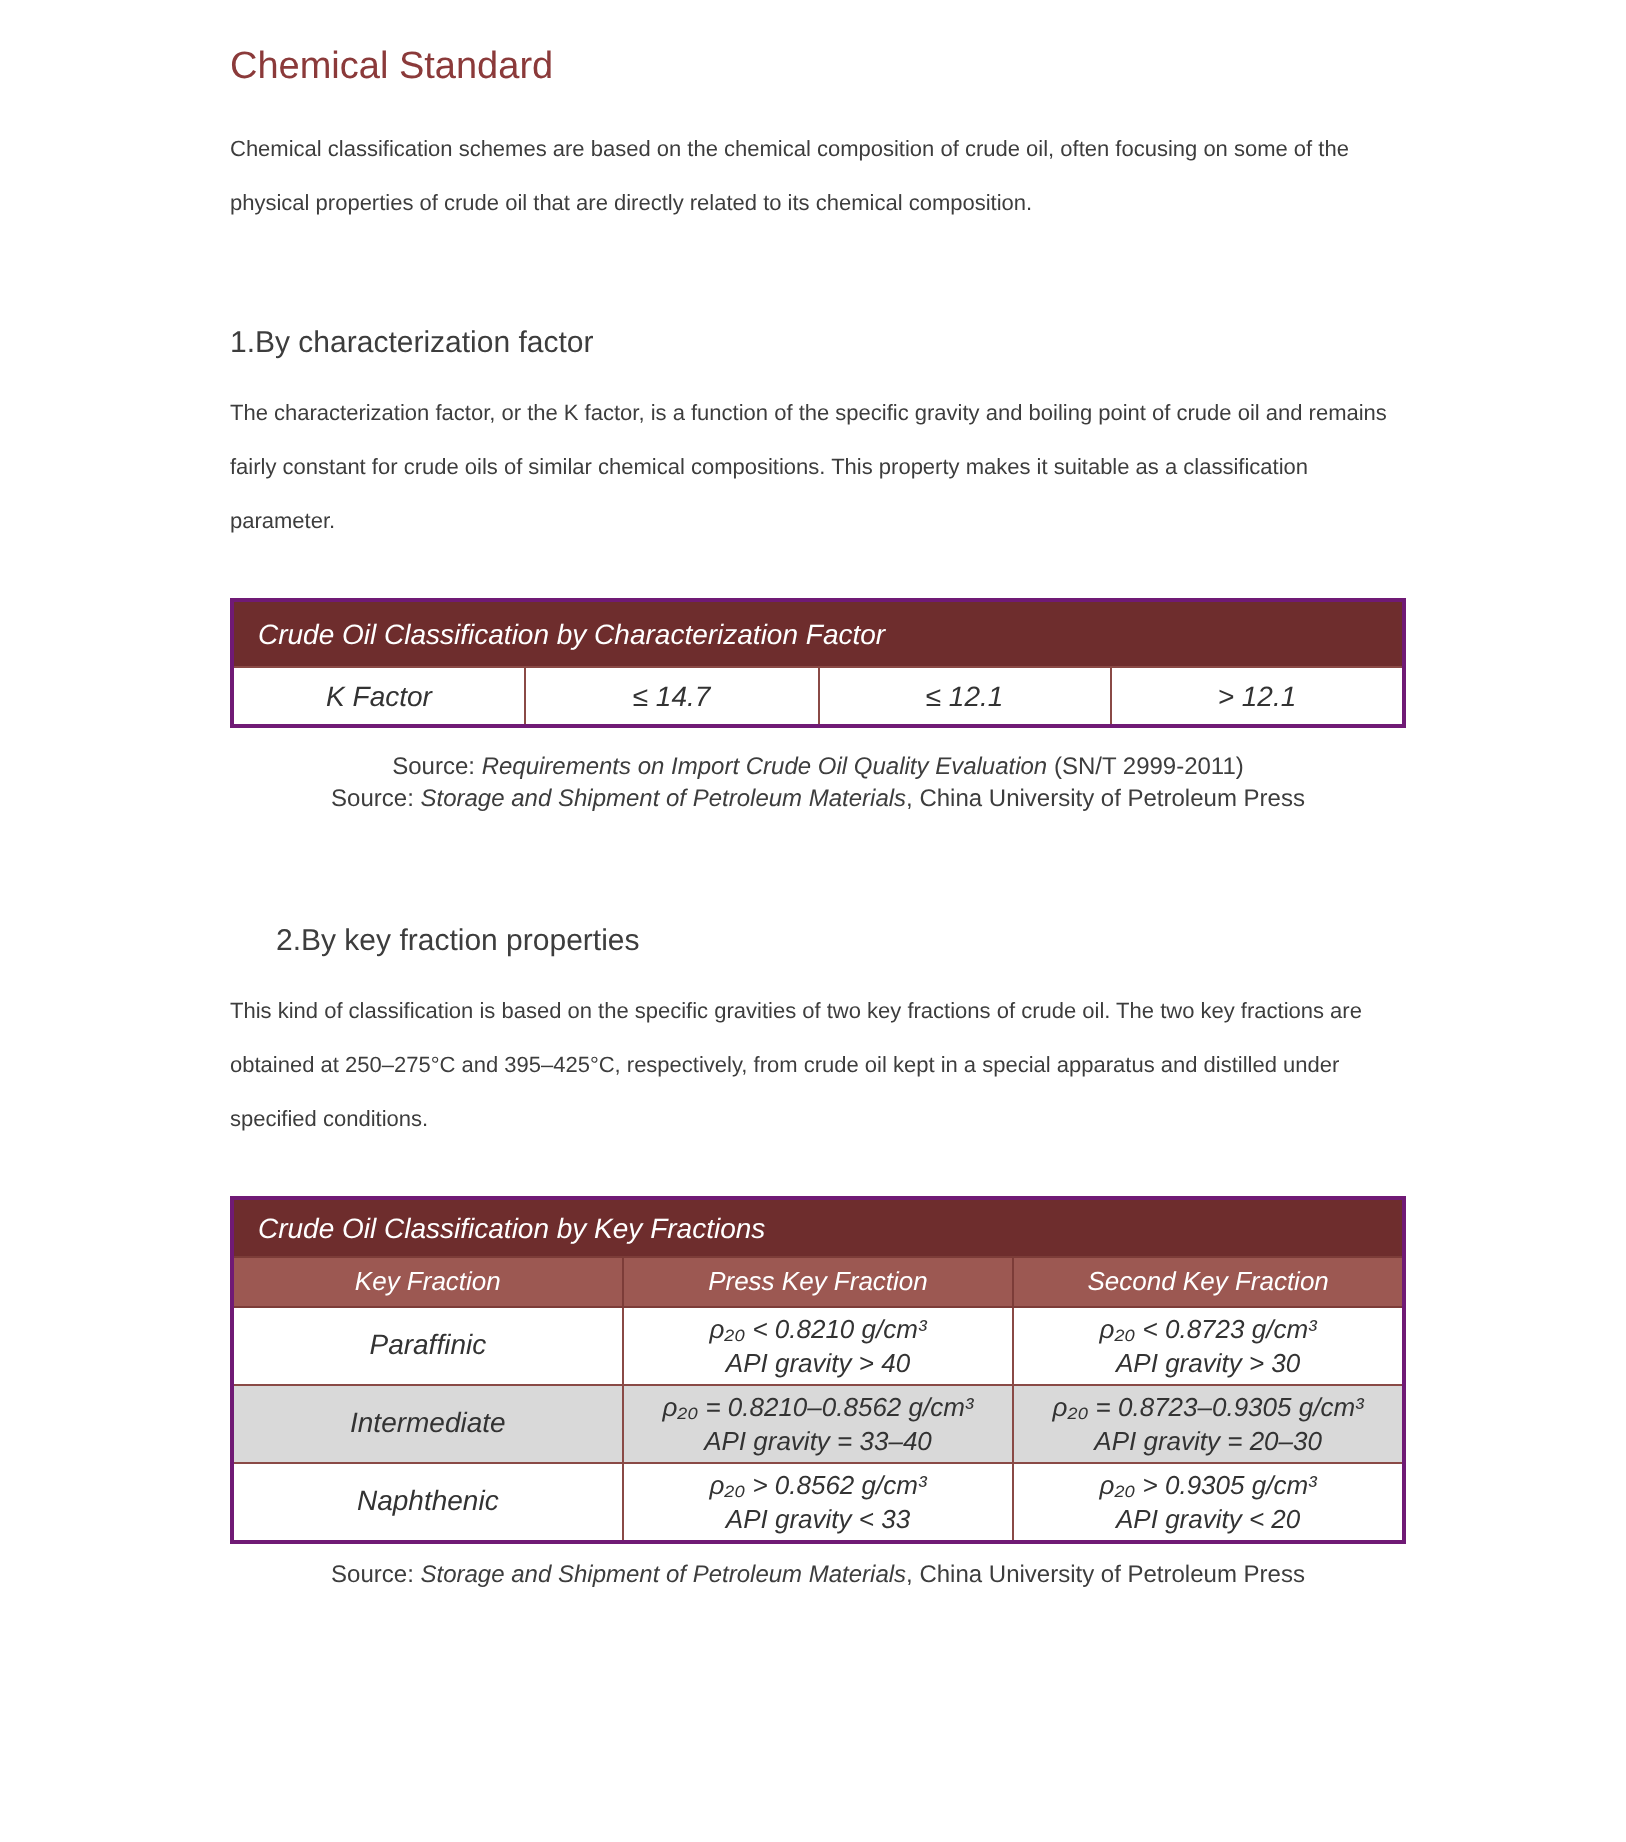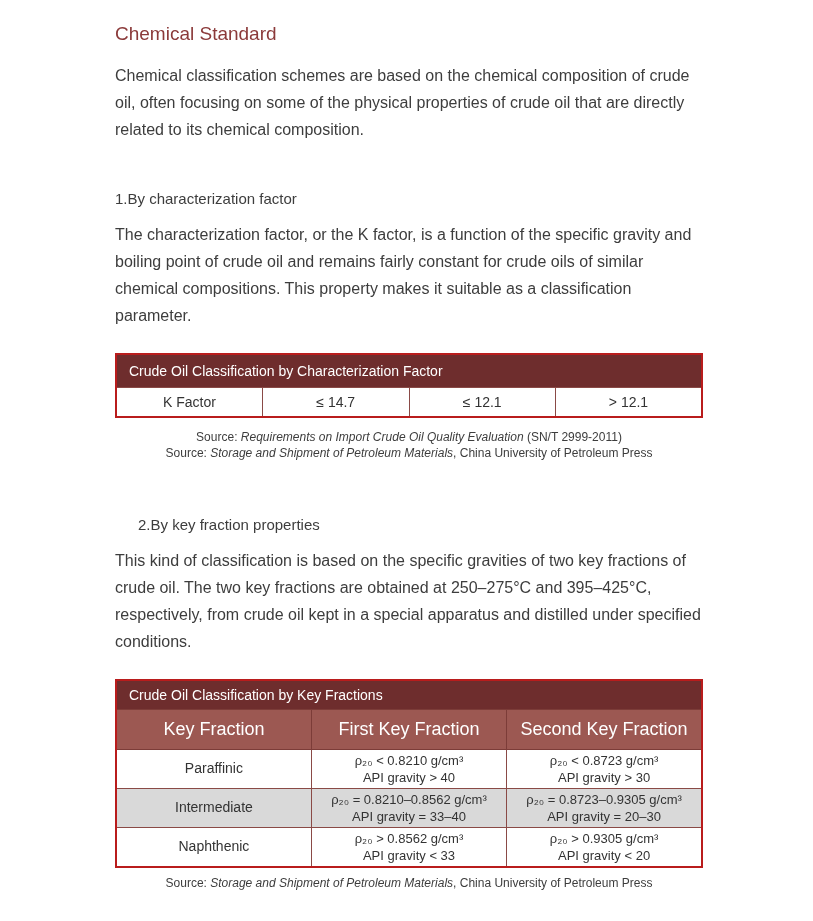--- a/index.html
+++ b/index.html
@@ -10,48 +10,48 @@
     font-family: "Liberation Sans", sans-serif;
     color: #3d3d3d;
   }
   .page { width: 588px; margin-left: 115px; padding-top: 14px; }
 
   .page-title {
     font-size: 19px; font-weight: 400; color: #8b3a3a;
     margin: 8px 0 16px 0; line-height: 24px;
   }
   .body-text {
-    font-size: 16px; line-height: 27px; color: #3d3d3d; margin: 0;
+    font-size: 11px; line-height: 27px; color: #3d3d3d; margin: 0;
   }
   .intro { margin-bottom: 46px; }
   .section-heading {
     font-size: 15px; color: #3d3d3d; line-height: 20px; margin: 0 0 12px 0;
   }
   .section-heading.second { margin-top: 54px; margin-left: 23px; }
 
   table { border-collapse: collapse; width: 588px; margin-top: 24px; table-layout: fixed; }
-  table { border: 2px solid #b91c1c; }
+  table { border: 2px solid #701a75; font-style: italic; }
   .t-title {
     background: #6e2d2d; color: #ffffff; font-weight: 400;
     text-align: left; font-size: 14px; padding: 8px 12px;
   }
   tr.hdr th {
     background: #9c5852; color: #ffffff; font-weight: 400;
     font-size: 14px; border: 1px solid #7c3c38; padding: 3px 6px;
     line-height: 17px;
   }
   td {
     border: 1px solid #8a4a46; text-align: center; color: #333333;
     background: #ffffff;
   }
   .t1 td { font-size: 14px; height: 29px; padding: 3px 4px; }
   .t1 tr.hdr th { height: 39px; }
 
   .t2 .t-title { padding: 6px 12px; }
-  .t2 tr.hdr th { font-size: 18px; height: 40px; padding: 2px 6px; }
+  .t2 tr.hdr th { font-size: 13px; height: 25px; padding: 2px 6px; }
   .t2 td { font-size: 13px; line-height: 17px; padding: 2px 4px; height: 38px; }
   .t2 td.label { font-size: 14px; }
   .t2 tr.shaded td { background: #d9d9d9; }
 
   .sources {
     width: 588px; text-align: center; font-size: 12px; color: #3d3d3d;
     line-height: 16px; margin-top: 11px;
   }
   .sources .source-line i { font-style: italic; }
   .sources.single { margin-top: 7px; }
@@ -92,21 +92,21 @@
   <p class="section-heading second">2.By key fraction properties</p>
   <p class="body-text">This kind of classification is based on the specific gravities of two key fractions of crude oil. The two key fractions are obtained at 250–275°C and 395–425°C, respectively, from crude oil kept in a special apparatus and distilled under specified conditions.</p>
 
   <table class="t2">
     <thead>
       <tr>
         <th class="t-title" colspan="3">Crude Oil Classification by Key Fractions</th>
       </tr>
       <tr class="hdr">
         <th style="width:130px">Key Fraction</th>
-        <th style="width:229px">First Key Fraction</th>
+        <th style="width:229px">Press Key Fraction</th>
         <th style="width:229px">Second Key Fraction</th>
       </tr>
     </thead>
     <tbody>
       <tr>
         <td class="label">Paraffinic</td>
         <td>
           <div>ρ₂₀ &lt; 0.8210 g/cm³</div>
           <div>API gravity &gt; 40</div>
         </td>

